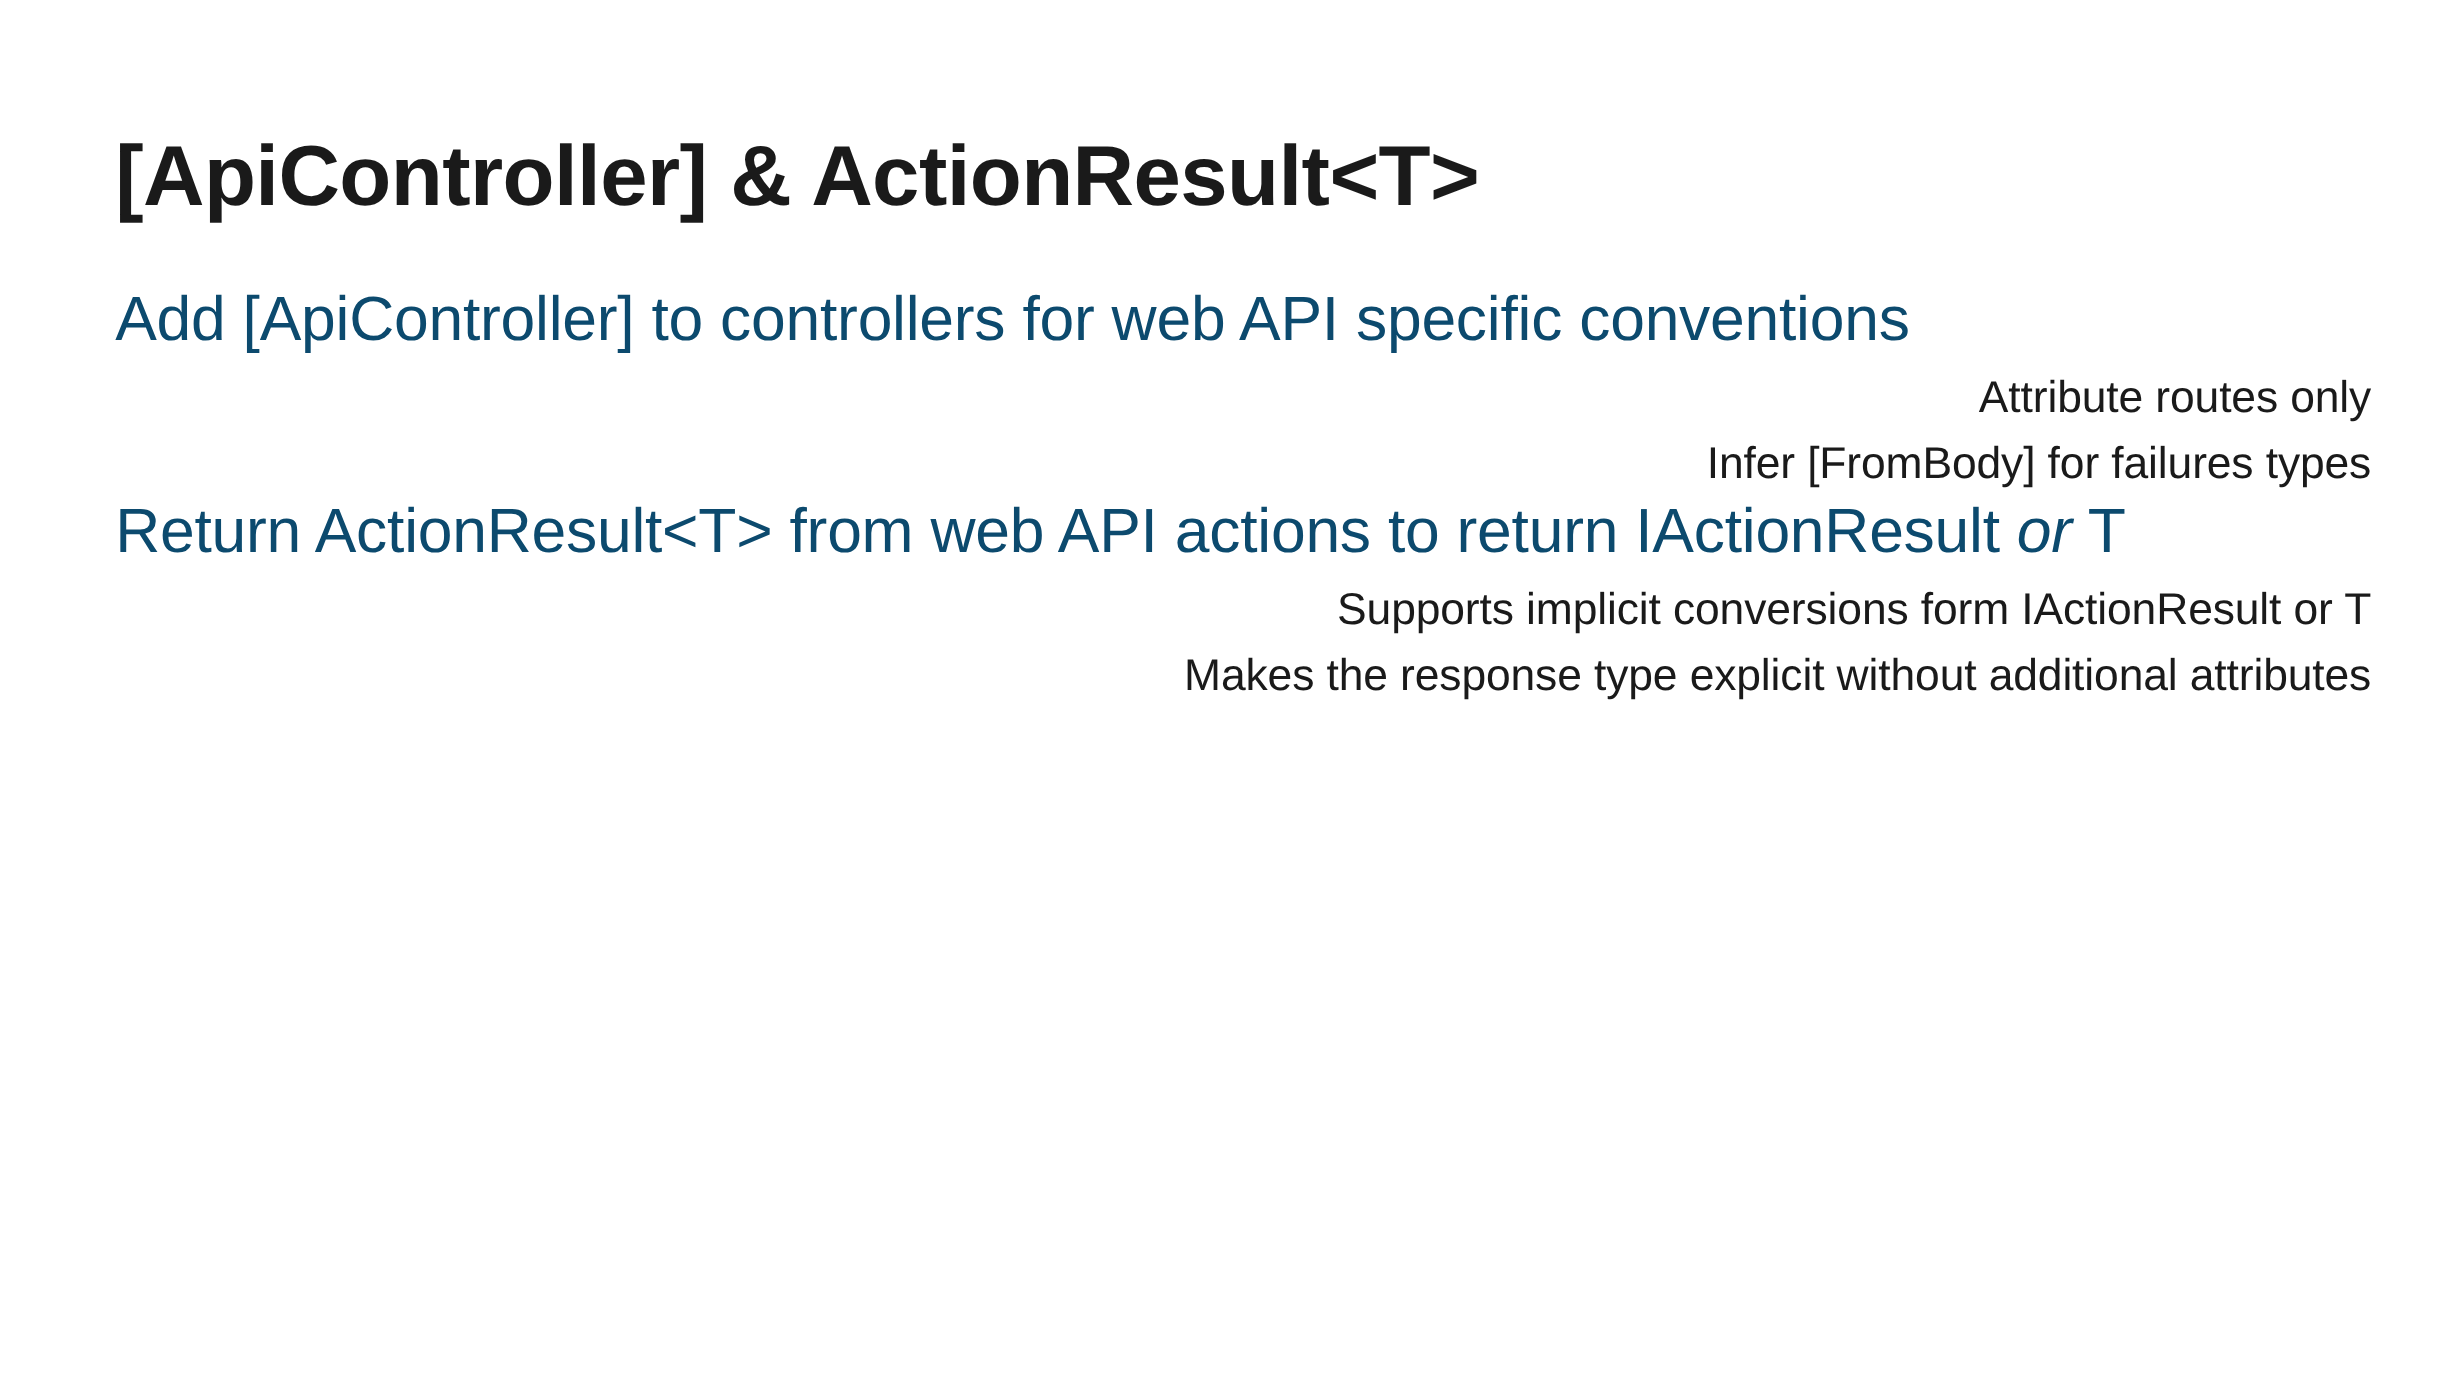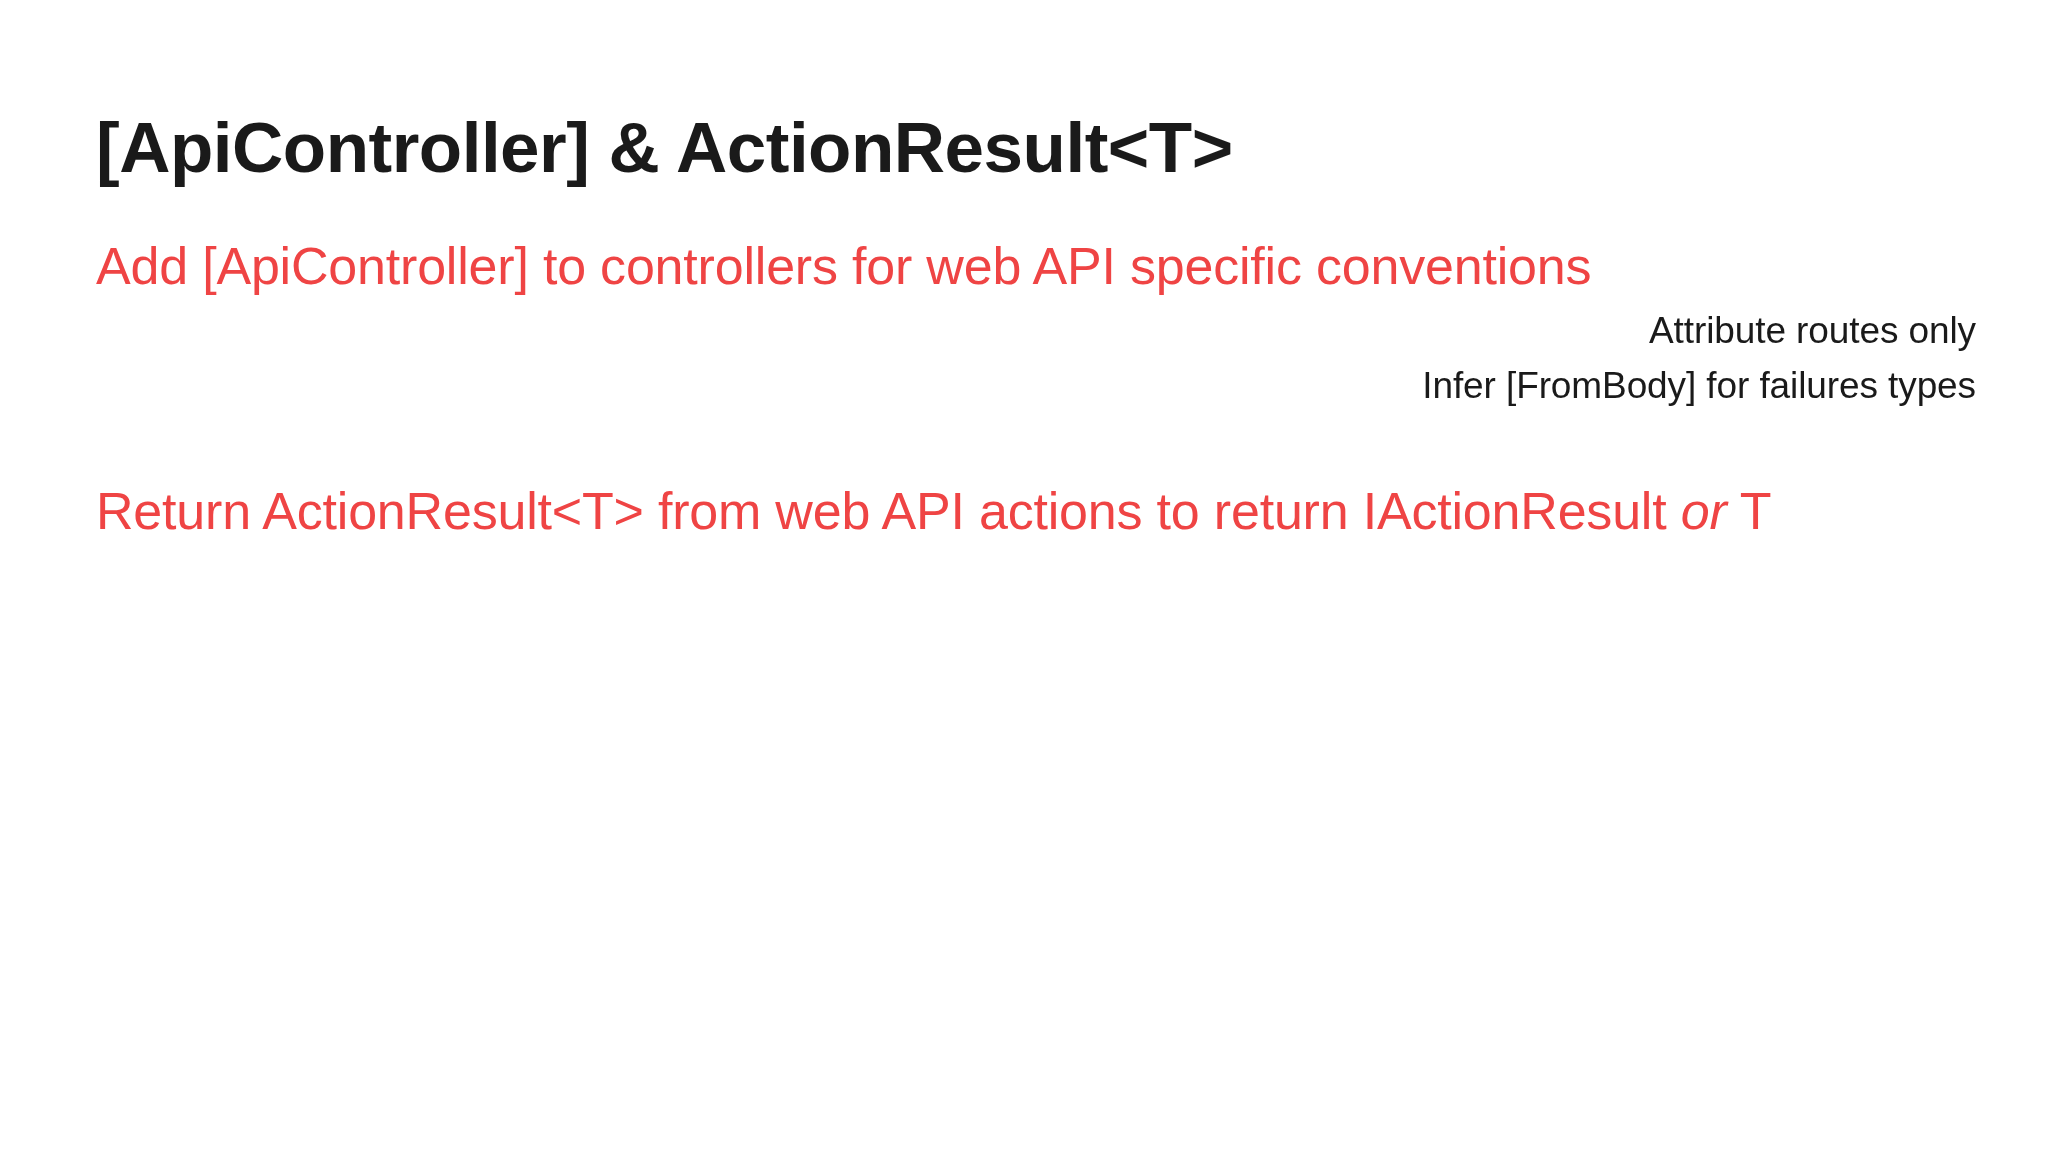--- a/index.html
+++ b/index.html
@@ -40,27 +40,27 @@
 
   
   .body-block {
     position: absolute;
     left: 96px;
     top: 236px;
     width: 1880px;
   }
 
   .group { margin: 0; }
-  .group + .group { margin-top: 68px; }
+  .group + .group { }
 
   .lvl1 {
     font-size: 52px;
     font-weight: 400;
     line-height: 1.19;
-    color: #ef4444;
+    color: #0c4a6e;
     white-space: nowrap;
     margin: 0 0 6px 0;
     padding: 0;
     letter-spacing: -0.2px;
   }
 
   .lvl2-list {
     list-style: none;
     margin: 0;
     padding: 0 0 0 42px;
@@ -90,16 +90,20 @@
     <div class="group">
       <p class="lvl1">Add [ApiController] to controllers for web API specific conventions</p>
       <ul class="lvl2-list">
         <li class="lvl2">Attribute routes only</li>
         <li class="lvl2">Infer [FromBody] for failures types</li>
       </ul>
     </div>
 
     <div class="group">
       <p class="lvl1"><span>Return ActionResult&lt;T&gt; from web API actions to return IActionResult </span><span class="ital">or</span><span> T</span></p>
+      <ul class="lvl2-list">
+        <li class="lvl2">Supports implicit conversions form IActionResult or T</li>
+        <li class="lvl2">Makes the response type explicit without additional attributes</li>
+      </ul>
     </div>
 
   </div>
 </div>
 
 </body></html>

